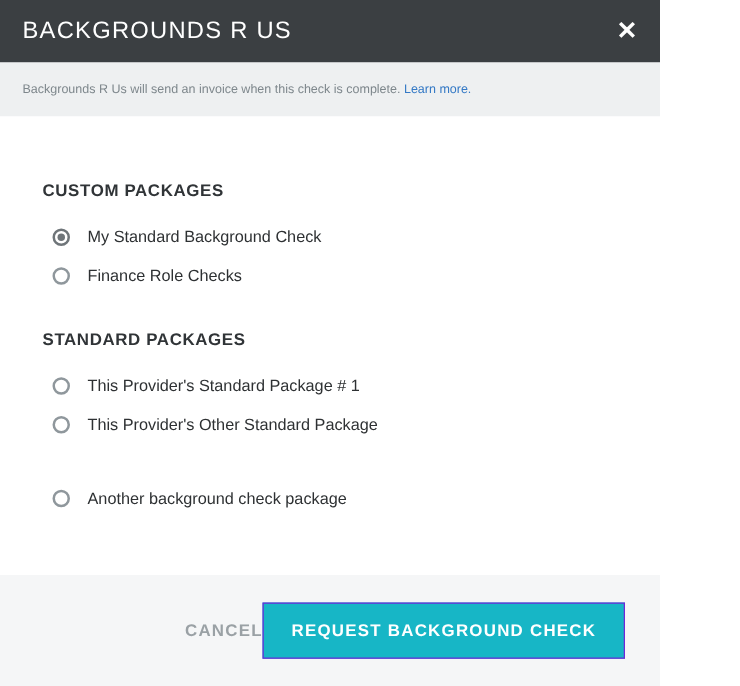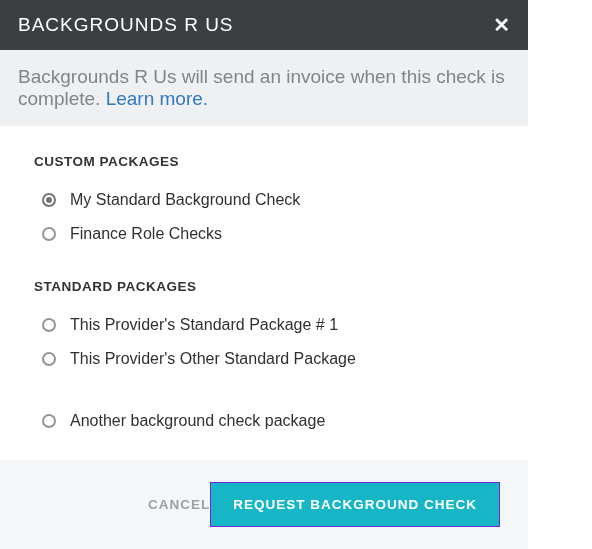--- a/index.html
+++ b/index.html
@@ -1,26 +1,26 @@
 <!DOCTYPE html>
 <html><head>
 <meta charset="utf-8">
 <style>
   * { box-sizing: border-box; margin: 0; padding: 0; }
   html, body { width: 592px; height: 549px; font-family: -apple-system, BlinkMacSystemFont, "Segoe UI", Helvetica, Arial, sans-serif; }
   .modal { width: 528px; height: 549px; background: #fff; display: flex; flex-direction: column; }
   .header { background: #3b3f42; color: #fff; padding: 14px 18px; display: flex; align-items: center; justify-content: space-between; }
   .header-title { font-size: 19px; font-weight: 400; letter-spacing: 1px; }
   .close-x { color: #fff; font-size: 20px; font-weight: bold; cursor: pointer; line-height: 1; }
-  .info-bar { background: #eef0f1; color: #7e878c; font-size: 19px; padding: 16px 18px; }
+  .info-bar { background: #eef0f1; color: #7e878c; font-size: 10px; padding: 16px 18px; }
   .info-bar a { color: #3479c5; text-decoration: none; }
   .body { flex: 1; padding: 28px 34px 20px 34px; overflow: auto; }
-  .category { margin-bottom: 28px; }
+  .category { margin-bottom: 28px; margin-top: 24px; }
   .cat-title { font-size: 13.5px; font-weight: 700; letter-spacing: 0.5px; color: #303437; margin-bottom: 14px; }
-  .option { display: flex; align-items: center; gap: 14px; padding: 8px 0 8px 8px; font-size: 16px; color: #2e3133; cursor: pointer; }
+  .option { display: flex; align-items: center; gap: 14px; padding: 8px 0 8px 8px; font-size: 13px; color: #2e3133; cursor: pointer; }
   .radio { width: 14px; height: 14px; border: 2px solid #8f979c; border-radius: 50%; display: inline-flex; align-items: center; justify-content: center; flex-shrink: 0; }
   .radio.selected { border-color: #6f7579; }
   .radio .dot { width: 6px; height: 6px; background: #6f7579; border-radius: 50%; display: none; }
   .radio.selected .dot { display: block; }
   .footer { background: #f5f6f7; padding: 22px 28px; display: flex; justify-content: flex-end; align-items: center; }
   .btn-cancel { color: #9aa1a5; font-size: 13.5px; font-weight: 700; letter-spacing: 1px; background: none; border: none; cursor: pointer; }
   .btn-primary { background: #17b6c6; color: #fff; border: 1px solid #6d28d9; padding: 14px 22px; font-size: 13.5px; font-weight: 700; letter-spacing: 1px; cursor: pointer; }
 </style>
 </head>
 <body>

